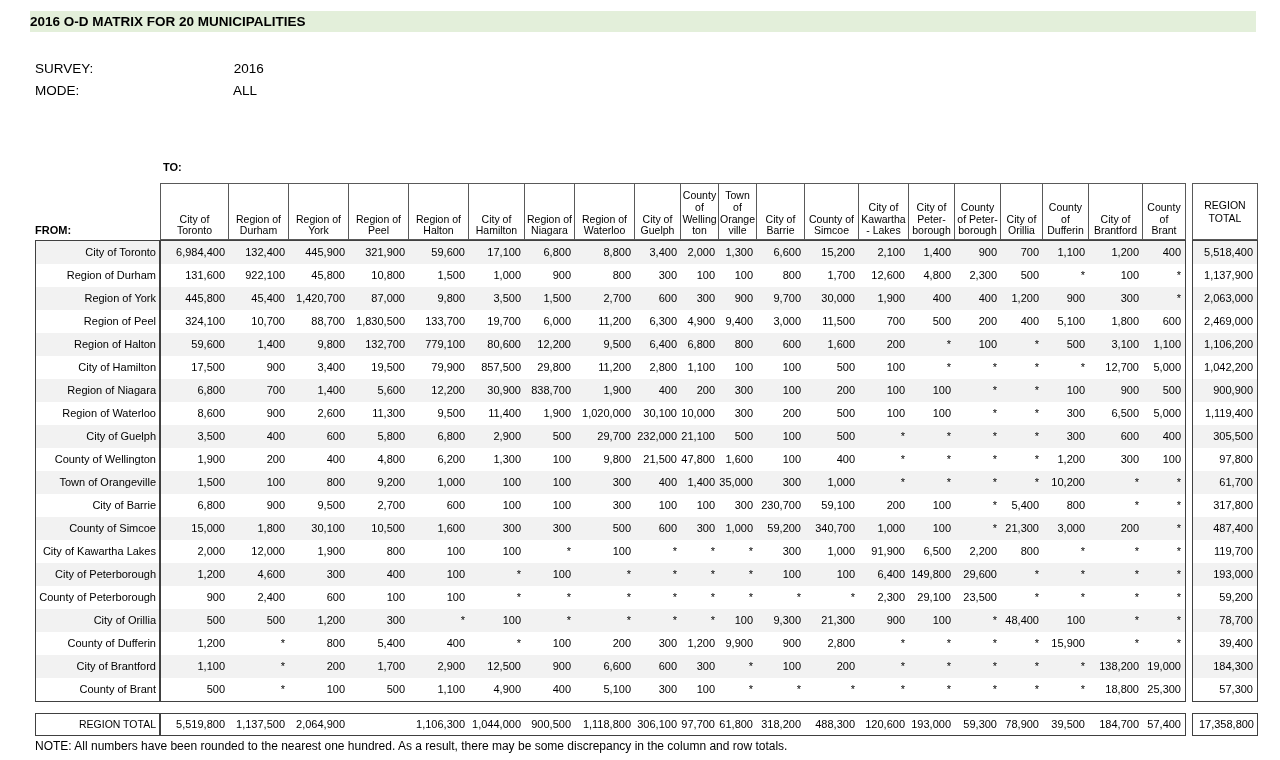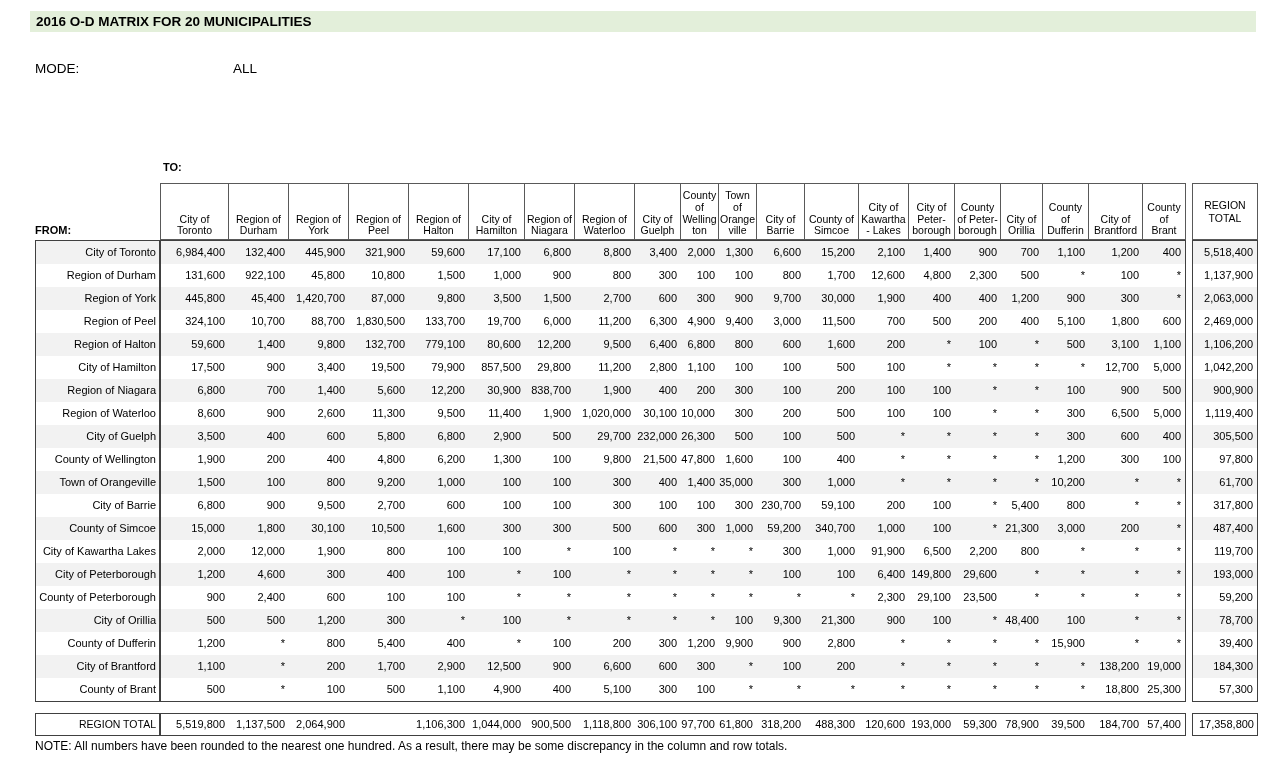--- a/index.html
+++ b/index.html
@@ -3,21 +3,21 @@
 <meta charset="utf-8">
 <style>
   html,body{margin:0;padding:0;}
   body{
     width:1280px;height:760px;background:#ffffff;position:relative;
     font-family:"Liberation Sans", sans-serif;color:#000;overflow:hidden;
   }
   .abs{position:absolute;}
   #title-bar{
     left:30px;top:11px;width:1226px;height:21px;background:#e3efda;
-    font-weight:bold;font-size:13.5px;line-height:21px;padding-left:6px;
+    font-weight:bold;font-size:13.5px;line-height:21px;
     box-sizing:border-box;
   }
   #meta-block{left:35px;top:58px;width:400px;}
   .meta-row{height:22px;font-size:13.5px;line-height:22px;}
   .meta-label{display:inline-block;width:195px;}
   #to-label{left:163px;top:161px;font-size:11px;font-weight:bold;}
   #from-label{left:35px;top:224px;font-size:11px;font-weight:bold;}
 
   #matrix-header{
     left:160px;top:183px;width:1026px;height:57px;border:1px solid #595959;
@@ -71,20 +71,24 @@
     padding-right:3px;background:#fff;
   }
   #note-text{left:35px;top:739px;font-size:12px;}
 </style>
 </head>
 <body>
 
 <div id="title-bar" class="abs">2016 O-D MATRIX FOR 20 MUNICIPALITIES</div>
 
 <div id="meta-block" class="abs">
+  <div class="meta-row">
+    <span class="meta-label">SURVEY:</span>
+    <span class="meta-value">2016</span>
+  </div>
   <div class="meta-row">
     <span class="meta-label">MODE:</span>
     <span class="meta-value">ALL</span>
   </div>
 </div>
 
 <div id="to-label" class="abs">TO:</div>
 <div id="from-label" class="abs">FROM:</div>
 
 <div id="matrix-header" class="abs">
@@ -343,21 +347,21 @@
     <div class="drow stripe">
       <div class="dcell" style="width: 68px;">3,500</div>
       <div class="dcell" style="width: 60px;">400</div>
       <div class="dcell" style="width: 60px;">600</div>
       <div class="dcell" style="width: 60px;">5,800</div>
       <div class="dcell" style="width: 60px;">6,800</div>
       <div class="dcell" style="width: 56px;">2,900</div>
       <div class="dcell" style="width: 50px;">500</div>
       <div class="dcell" style="width: 60px;">29,700</div>
       <div class="dcell" style="width: 46px;">232,000</div>
-      <div class="dcell" style="width: 38px;">26,300</div>
+      <div class="dcell" style="width: 38px;">21,100</div>
       <div class="dcell" style="width: 38px;">500</div>
       <div class="dcell" style="width: 48px;">100</div>
       <div class="dcell" style="width: 54px;">500</div>
       <div class="dcell" style="width: 50px;">*</div>
       <div class="dcell" style="width: 46px;">*</div>
       <div class="dcell" style="width: 46px;">*</div>
       <div class="dcell" style="width: 42px;">*</div>
       <div class="dcell" style="width: 46px;">300</div>
       <div class="dcell" style="width: 54px;">600</div>
       <div class="dcell" style="width: 42px;">400</div>

